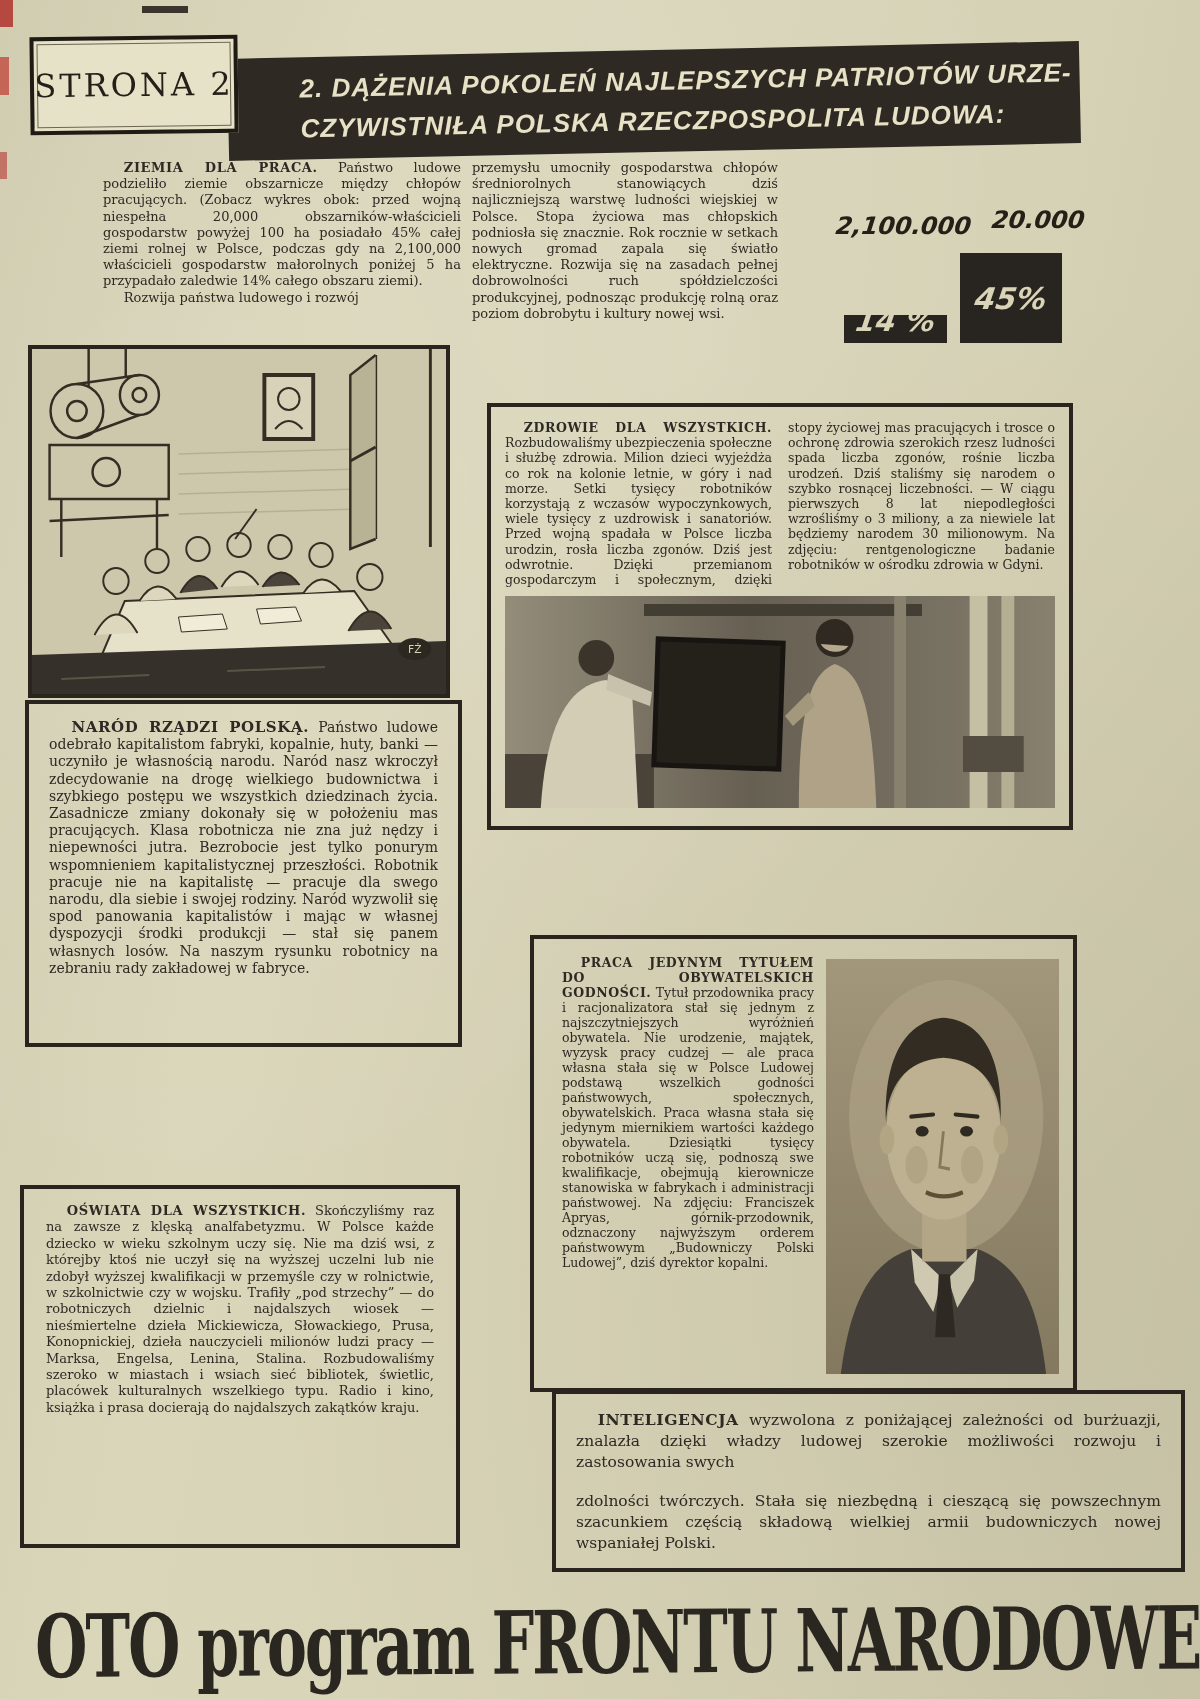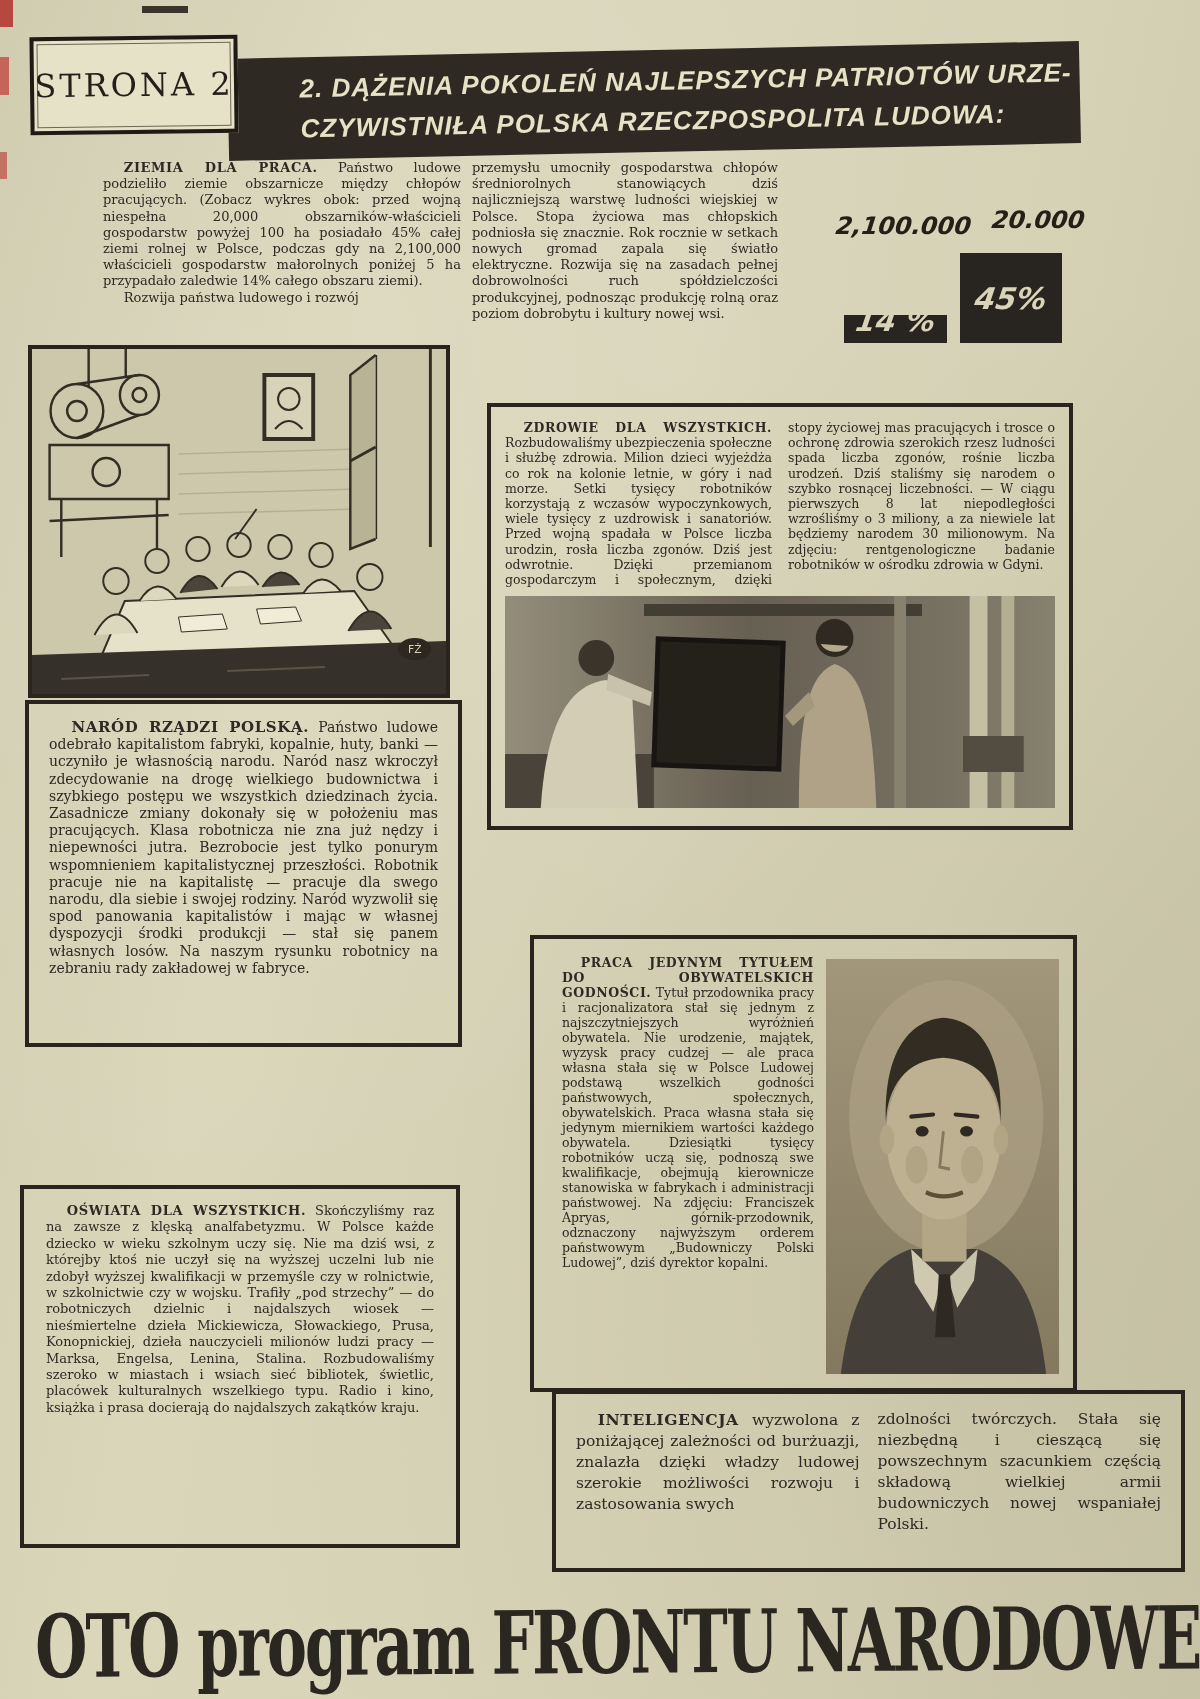--- a/index.html
+++ b/index.html
@@ -76,21 +76,21 @@
 
   .praca{left:530px;top:935px;width:547px;height:457px;padding:16px 14px 14px 28px;display:flex;gap:12px;}
   .praca-text{width:252px;font-size:12.5px;line-height:15px;text-align:justify;}
   .praca-text p{margin:0;text-indent:1.5em;}
   .praca-photo{flex:1;margin-top:4px;background:#998c6f;}
   .praca-photo svg{display:block;width:100%;height:100%;}
 
   .oswiata{left:20px;top:1185px;width:440px;height:363px;padding:14px 22px;font-size:13px;line-height:16.4px;text-align:justify;}
   .oswiata p{margin:0;text-indent:1.6em;}
 
-  .intel{left:552px;top:1390px;width:633px;height:182px;padding:15px 20px;display:flex;gap:18px;}
+  .intel{left:552px;top:1390px;width:633px;height:182px;padding:15px 20px;display:flex;gap:18px;flex-direction:column;}
   .intel .col{flex:1;font-size:15.5px;line-height:21px;text-align:justify;}
   .intel p{margin:0;}
   .intel .c1 p{text-indent:1.4em;}
 
   .bottom-head{
     position:absolute;left:35px;top:1596px;font-weight:bold;font-size:60px;letter-spacing:-2px;
     color:#2a2620;white-space:nowrap;transform:scale(1.0,1.45) rotate(-0.3deg);transform-origin:left top;
   }
 </style>
 </head>

